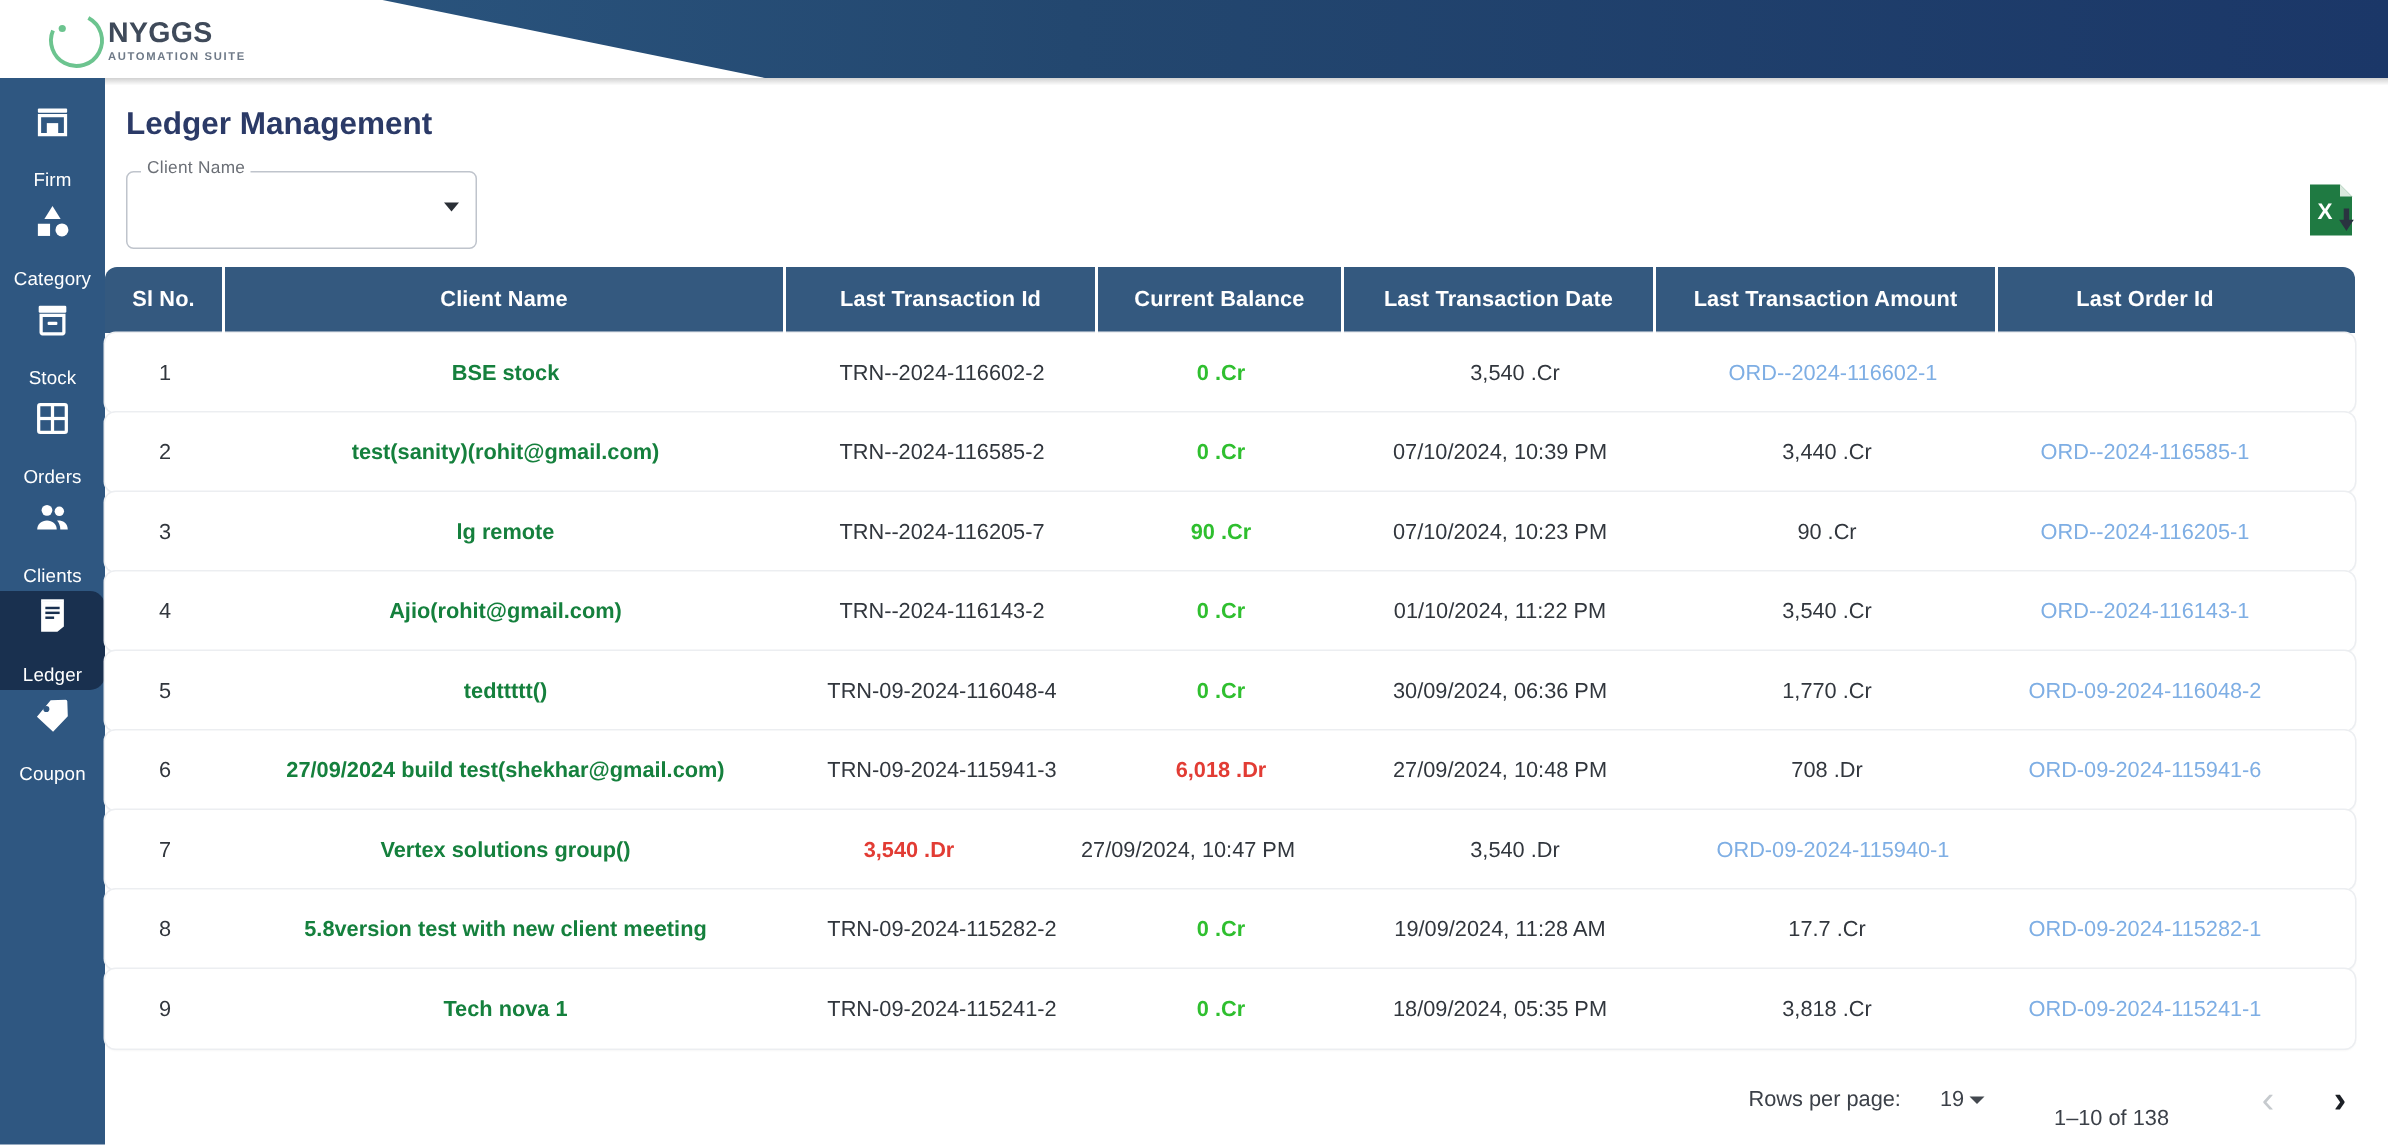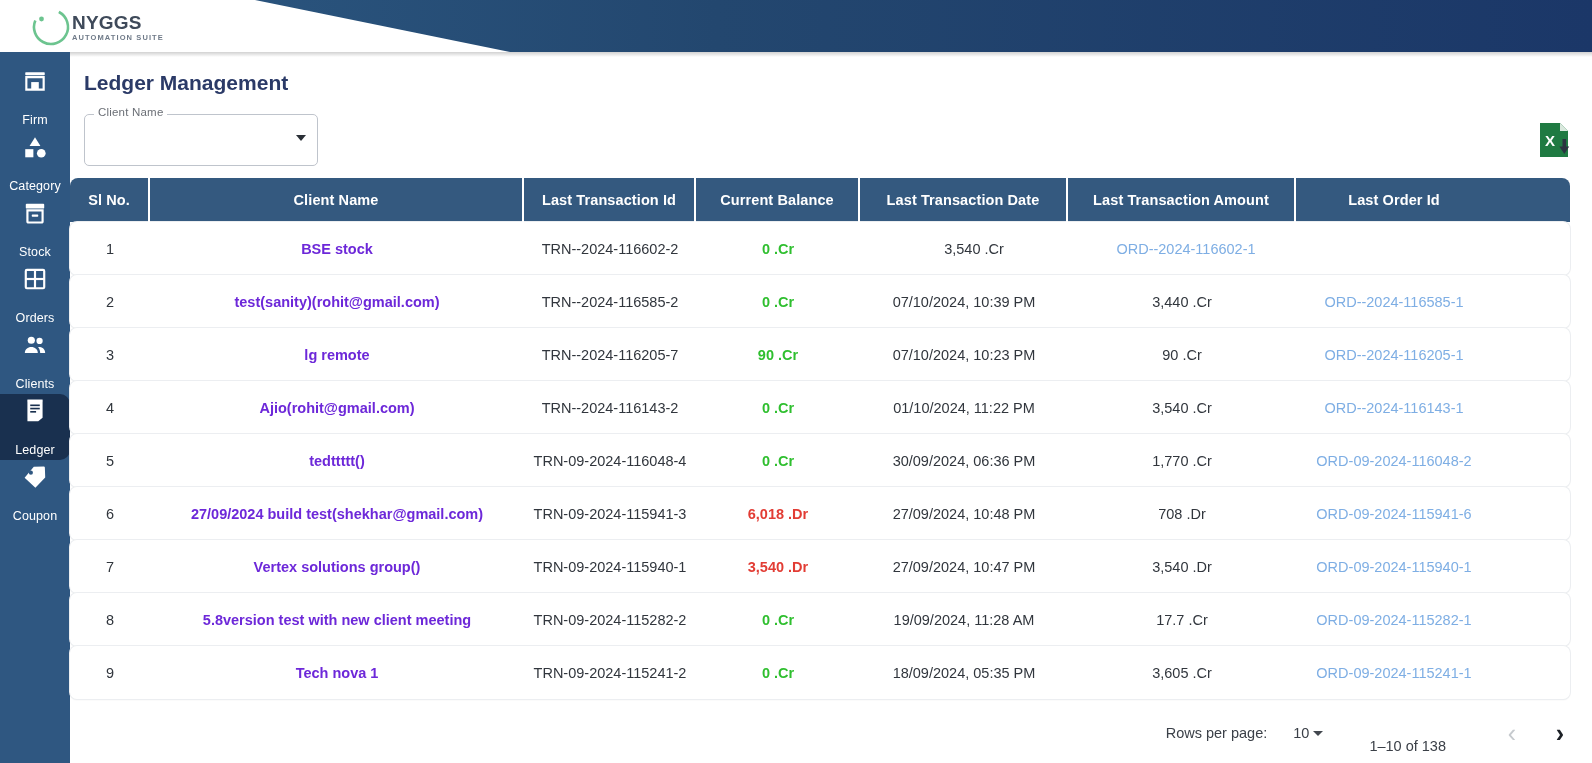--- a/index.html
+++ b/index.html
@@ -204,28 +204,28 @@
     display: flex;
     align-items: center;
     justify-content: center;
     font-size: 14.5px;
     color: #31363d;
     overflow: hidden;
     white-space: nowrap;
   }
   .c-slno   { width: 80px; }
   .c-client { width: 374px; }
-  .c-txid   { width: 172px; }
+  .c-txid   { width: 208px; }
   .c-bal    { width: 164px; }
   .c-date   { width: 208px; }
   .c-amt    { width: 228px; }
   .c-order  { width: 196px; }
 
   .client-link {
-    color: #6d28d9;
+    color: #15803d;
     font-weight: bold;
     cursor: pointer;
     overflow: hidden;
     text-overflow: ellipsis;
     padding: 0 6px;
   }
   .order-link {
     color: #7eaee4;
     cursor: pointer;
   }
@@ -496,21 +496,20 @@
           <div class="td c-amt">708 .Dr</div>
           <div class="td c-order">
             <span class="order-link">ORD-09-2024-115941-6</span>
           </div>
         </div>
         <div class="tr">
           <div class="td c-slno">7</div>
           <div class="td c-client">
             <span class="client-link">Vertex solutions group()</span>
           </div>
-          <div class="td c-txid">TRN-09-2024-115940-1</div>
           <div class="td c-bal">
             <span class="bal dr">3,540 .Dr</span>
           </div>
           <div class="td c-date">27/09/2024, 10:47 PM</div>
           <div class="td c-amt">3,540 .Dr</div>
           <div class="td c-order">
             <span class="order-link">ORD-09-2024-115940-1</span>
           </div>
         </div>
         <div class="tr">
@@ -531,33 +530,33 @@
         <div class="tr">
           <div class="td c-slno">9</div>
           <div class="td c-client">
             <span class="client-link">Tech nova 1</span>
           </div>
           <div class="td c-txid">TRN-09-2024-115241-2</div>
           <div class="td c-bal">
             <span class="bal cr">0 .Cr</span>
           </div>
           <div class="td c-date">18/09/2024, 05:35 PM</div>
-          <div class="td c-amt">3,605 .Cr</div>
+          <div class="td c-amt">3,818 .Cr</div>
           <div class="td c-order">
             <span class="order-link">ORD-09-2024-115241-1</span>
           </div>
         </div>
       </div>
 
   </div>
 
   <div id="pagination">
     <span id="rows-label">Rows per page:</span>
     <span id="rows-select">
-      <span>10</span>
+      <span>19</span>
       <span id="rows-arrow"></span>
     </span>
     <span id="range-label">1–10 of 138</span>
     <span class="pg-btn disabled">‹</span>
     <span class="pg-btn enabled">›</span>
   </div>
 
 </div>
 
 </body></html>

